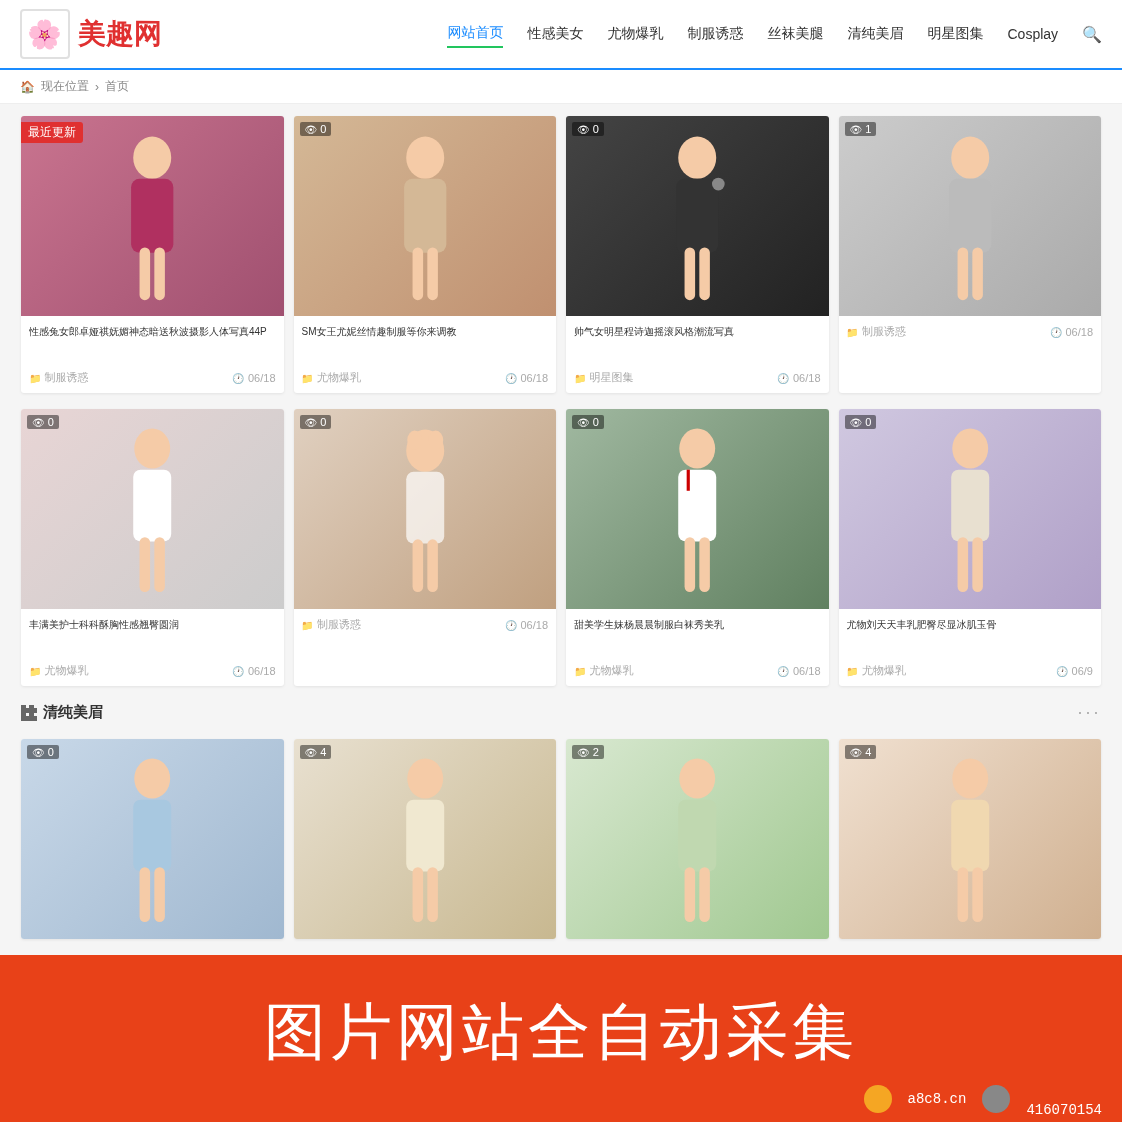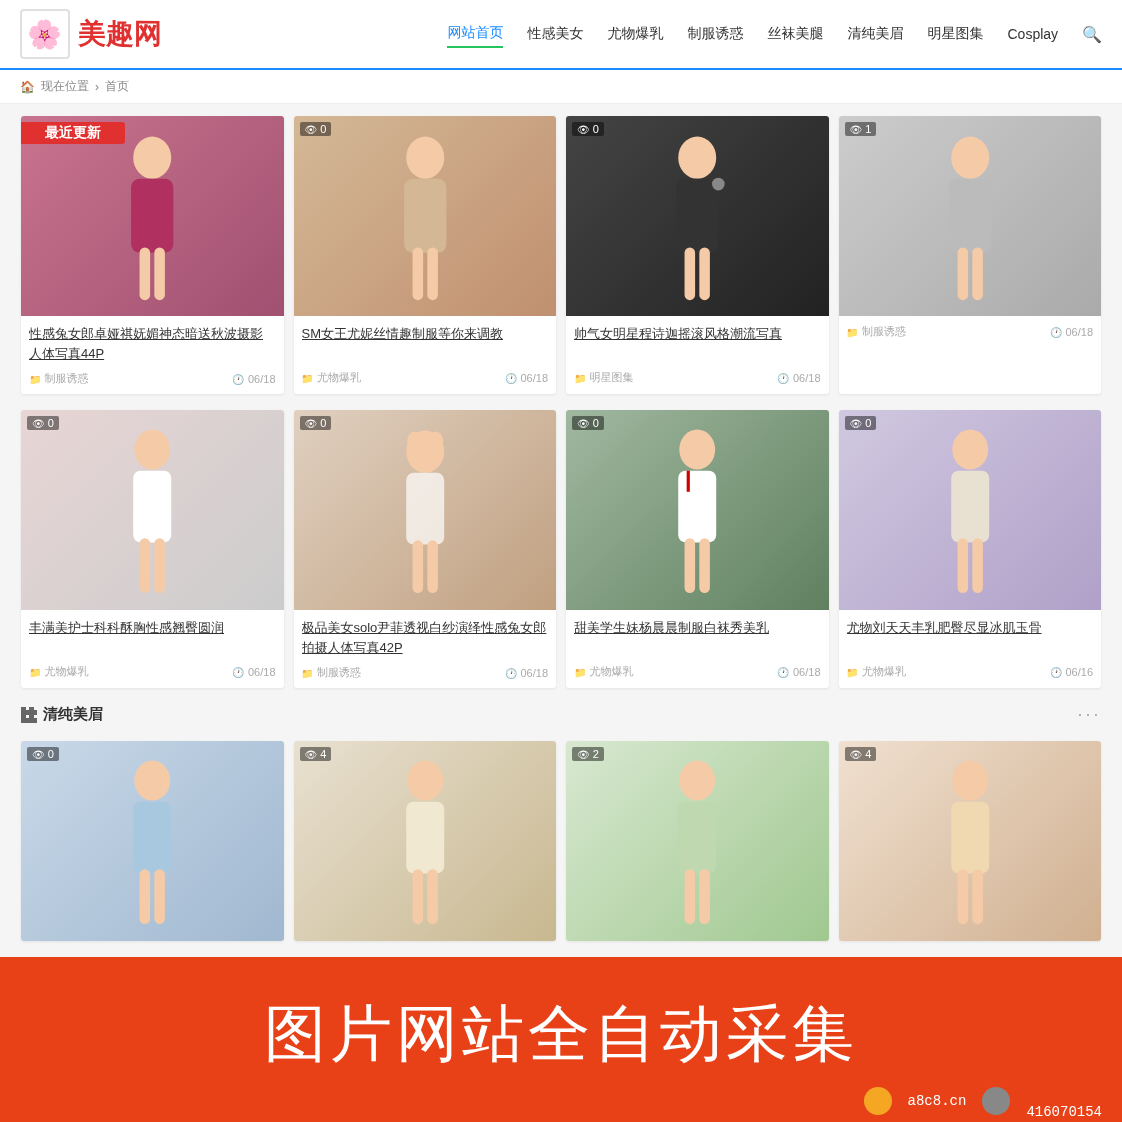--- a/index.html
+++ b/index.html
@@ -26,24 +26,24 @@
     .section-title { font-size: 15px; font-weight: bold; color: #333; display: flex; align-items: center; gap: 6px; }
     .section-title .icon-grid { display: inline-block; width: 16px; height: 16px; background: repeating-linear-gradient(0deg, #666 0px, #666 5px, transparent 5px, transparent 8px), repeating-linear-gradient(90deg, #666 0px, #666 5px, transparent 5px, transparent 8px); vertical-align: middle; }
     .section-more { color: #aaa; font-size: 18px; letter-spacing: 2px; cursor: pointer; }
 
     
     .grid { display: grid; grid-template-columns: repeat(4, 1fr); gap: 10px; margin-bottom: 16px; }
 
     
     .card { background: #fff; border-radius: 3px; overflow: hidden; box-shadow: 0 1px 3px rgba(0,0,0,0.08); }
     .card-thumb { position: relative; width: 100%; height: 200px; background: #ddd; overflow: hidden; }
-    .card-badge { position: absolute; top: 6px; left: 0; background: #e03030; color: #fff; font-size: 14px; padding: 2px 24px; font-weight: bold; border-radius: 0 3px 3px 0; }
+    .card-badge { position: absolute; top: 6px; left: 0; background: #e03030; color: #fff; font-size: 12px; padding: 2px 7px; font-weight: normal; border-radius: 0 3px 3px 0; }
     .card-view { position: absolute; top: 6px; left: 6px; background: rgba(0,0,0,0.45); color: #fff; font-size: 11px; padding: 1px 5px; border-radius: 2px; display: flex; align-items: center; gap: 3px; }
     .card-body { padding: 8px; }
-    .card-title { font-size: 13px; color: #333; line-height: 1.5; margin-bottom: 8px; min-height: 38px; display: -webkit-box; -webkit-line-clamp: 2; -webkit-box-orient: vertical; overflow: hidden; text-decoration: underline; }
+    .card-title { font-size: 10px; color: #333; line-height: 1.5; margin-bottom: 8px; min-height: 38px; display: -webkit-box; -webkit-line-clamp: 2; -webkit-box-orient: vertical; overflow: hidden; }
     .card-meta { display: flex; align-items: center; justify-content: space-between; font-size: 11px; color: #aaa; }
     .card-cat { display: flex; align-items: center; gap: 3px; }
     .card-date { display: flex; align-items: center; gap: 3px; }
 
     
     .thumb-c1 { background: linear-gradient(135deg, #c9748f 0%, #a05070 100%); }
     .thumb-c2 { background: linear-gradient(135deg, #d4b896 0%, #c09070 100%); }
     .thumb-c3 { background: linear-gradient(135deg, #444 0%, #222 100%); }
     .thumb-c4 { background: linear-gradient(135deg, #ccc 0%, #aaa 100%); }
     .thumb-c5 { background: linear-gradient(135deg, #e8d5d5 0%, #ccc 100%); }
@@ -268,21 +268,20 @@
             <ellipse cx="40" cy="30" rx="18" ry="20" fill="#f5cba7"></ellipse>
             <ellipse cx="30" cy="20" rx="7" ry="9" fill="#f5cba7"></ellipse>
             <ellipse cx="50" cy="20" rx="7" ry="9" fill="#f5cba7"></ellipse>
             <rect x="22" y="50" width="36" height="68" rx="7" fill="rgba(255,255,255,0.7)"></rect>
             <rect x="28" y="114" width="10" height="50" rx="5" fill="#f5cba7"></rect>
             <rect x="42" y="114" width="10" height="50" rx="5" fill="#f5cba7"></rect>
           </svg>
         </div>
       </div>
       <div class="card-body">
-        <div class="card-title">极品美女solo尹菲透视白纱演绎性感兔女郎拍摄人体写真42P</div>
         <div class="card-meta">
           <span class="card-cat">
             <span class="folder-icon"></span>
             <span>制服诱惑</span>
           </span>
           <span class="card-date">
             <span class="clock-icon"></span>
             <span>06/18</span>
           </span>
         </div>
@@ -337,21 +336,21 @@
       </div>
       <div class="card-body">
         <div class="card-title">尤物刘天天丰乳肥臀尽显冰肌玉骨</div>
         <div class="card-meta">
           <span class="card-cat">
             <span class="folder-icon"></span>
             <span>尤物爆乳</span>
           </span>
           <span class="card-date">
             <span class="clock-icon"></span>
-            <span>06/16</span>
+            <span>06/9</span>
           </span>
         </div>
       </div>
     </div>
   </div>
 
   <div class="section-header">
     <div class="section-title">
       <span class="icon-grid"></span>
       <span>清纯美眉</span>

